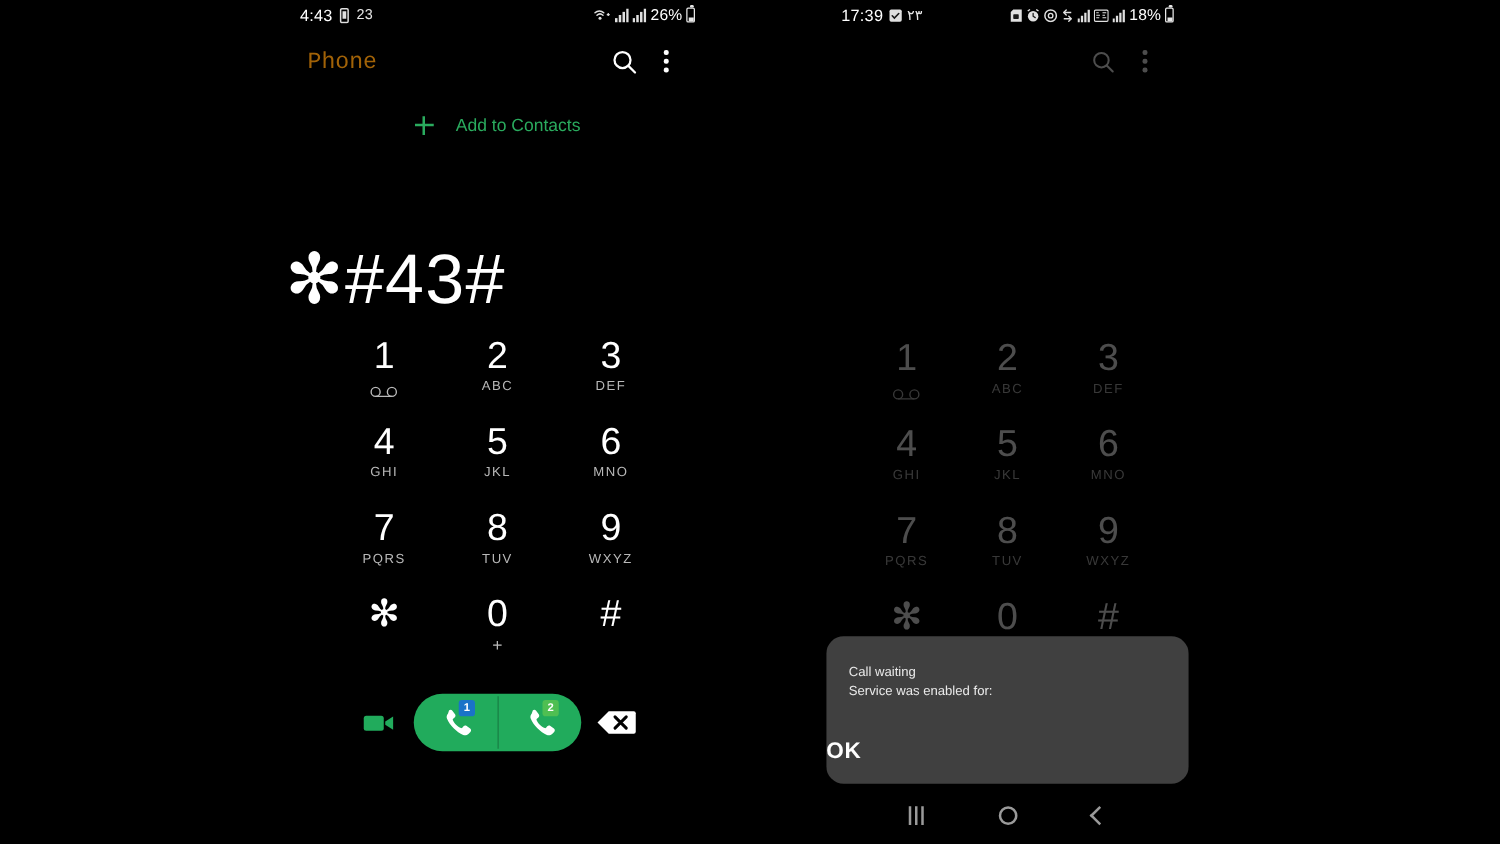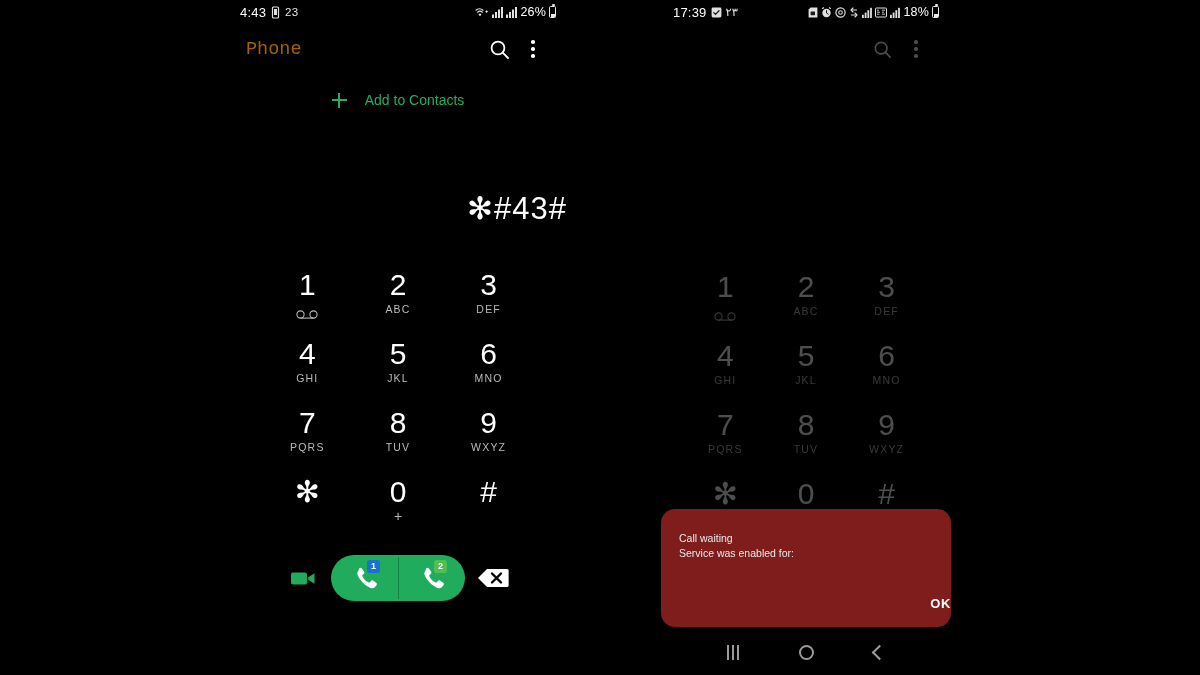--- a/index.html
+++ b/index.html
@@ -60,22 +60,22 @@
     display: flex; align-items: center; justify-content: center; gap: 18px;
     color: #2aab5e; font-size: 14px;
   }
   .plus { position: relative; width: 15px; height: 15px; }
   .plus::before, .plus::after { content:""; position:absolute; background:#2aab5e; }
   .plus::before { left: 0; top: 6.6px; width: 15px; height: 1.8px; }
   .plus::after  { top: 0; left: 6.6px; height: 15px; width: 1.8px; }
 
   
   .number {
-    position: absolute; top: 190px; left: 0; right: 1px; text-align: right;
-    color: #fff; font-size: 31px; font-weight: 300; letter-spacing: 1px;
+    position: absolute; top: 190px; left: 0; right: 1px; text-align: left;
+    color: #fff; font-size: 56px; font-weight: 300; letter-spacing: 1px;
     font-family: "Liberation Sans", sans-serif;
   }
 
   
   .keypad {
     position: absolute; left: 34px; right: 34px; top: 266px;
     display: grid; grid-template-columns: repeat(3, 1fr); row-gap: 0;
   }
   .key {
     height: 69px; display: flex; flex-direction: column;
@@ -110,26 +110,26 @@
   .half1 .simbadge { left: 36px; background: #1a73c8; }
   .half2 .simbadge { left: 36px; background: #4fbf52; }
   .bksp { width: 56px; display: flex; align-items: center; justify-content: center; }
 
   
   #phone-right .dim { opacity: .30; }
 
   
   .dialog {
     position: absolute; left: 0; top: 509px; width: 290px; height: 118px;
-    background: #7f1d1d; border-radius: 14px; padding: 22px 18px 0 18px;
+    background: #404040; border-radius: 14px; padding: 22px 18px 0 18px;
   }
   .dialog .line { color: #e9e9e9; font-size: 10.5px; line-height: 15px; }
   .dialog .ok {
-    position: absolute; left: 0; right: 0; bottom: 16px; text-align: right;
-    color: #fff; font-size: 13px; font-weight: 700; letter-spacing: .6px;
+    position: absolute; left: 0; right: 0; bottom: 16px; text-align: left;
+    color: #fff; font-size: 18px; font-weight: 700; letter-spacing: .6px;
   }
 
   
   .navbar {
     position: absolute; left: 0; right: 0; bottom: 6px; height: 34px;
     display: flex; align-items: center; justify-content: space-around;
     padding: 0 36px;
   }
   .nav-recents { display: flex; gap: 3px; }
   .nav-recents i { width: 2px; height: 15px; background: #9a9a9a; display: block; }

